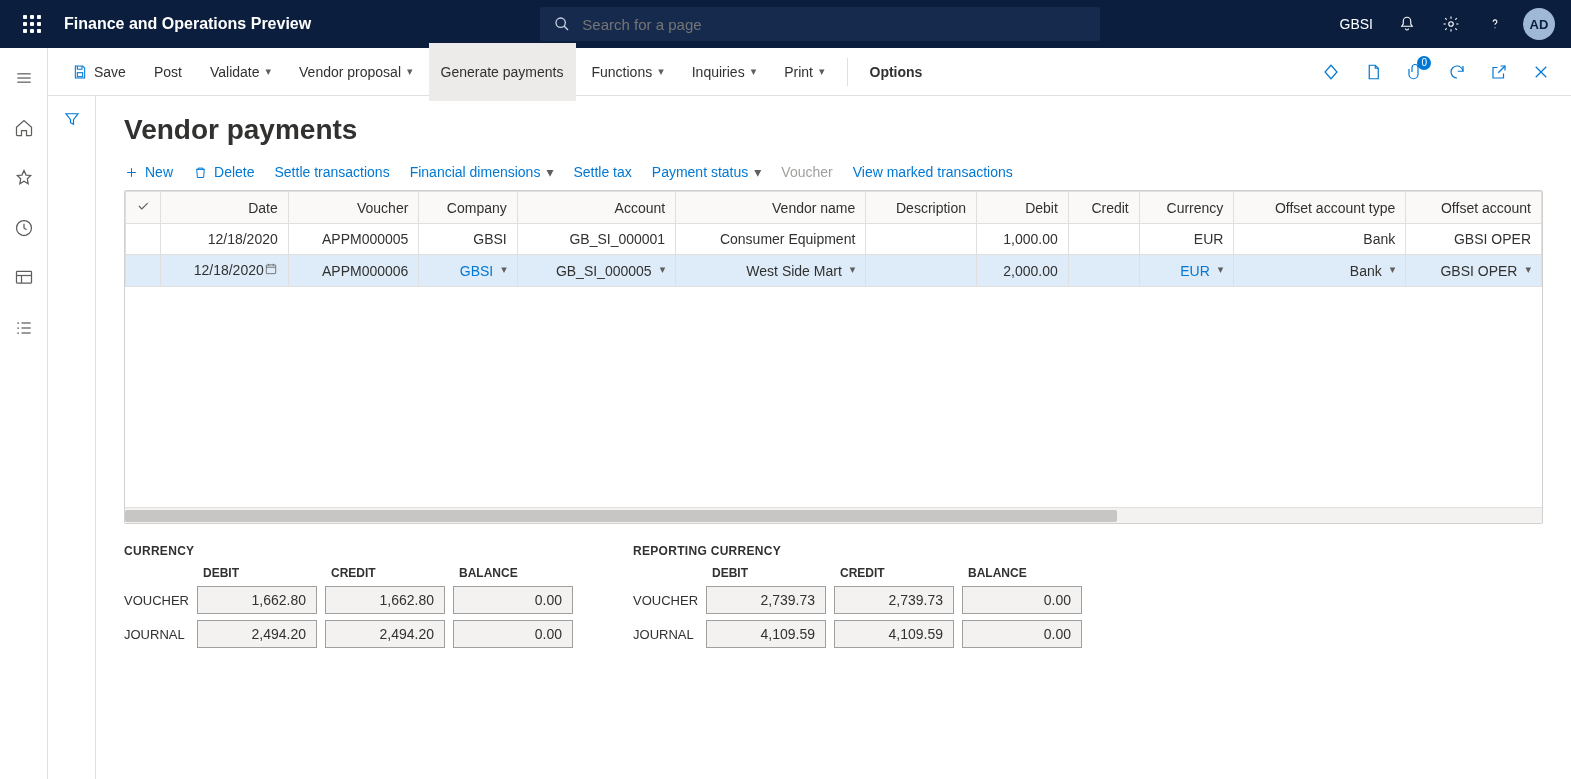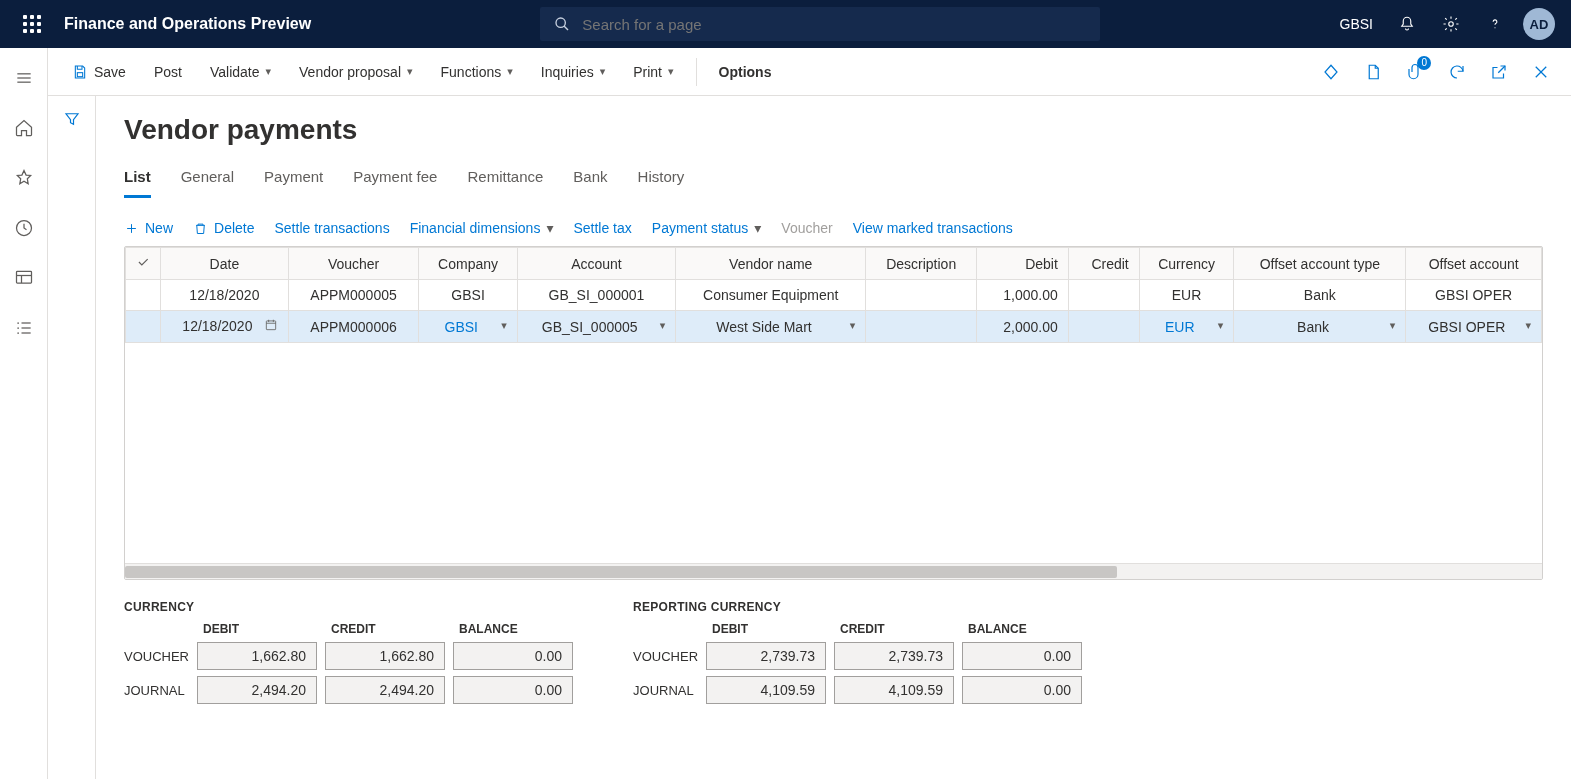--- a/index.html
+++ b/index.html
@@ -47,21 +47,21 @@
 .tabs { display:flex; gap:30px; border-bottom:0; margin-bottom:22px;}
 .tabs .tab { padding:4px 0 10px 0; color:#605e5c; cursor:pointer; font-size:15px;}
 .tabs .tab.active { color:#323130; font-weight:600; border-bottom:3px solid #0078d4;}
 .toolbar { display:flex; align-items:flex-start; gap:20px; margin-bottom:10px; flex-wrap:wrap;}
 .toolbar .tb-item { color:#0078d4; cursor:pointer; display:flex; align-items:center; gap:6px; font-size:14px;}
 .toolbar .tb-item.disabled { color:#a19f9d;}
 .toolbar svg{width:15px;height:15px;fill:none;stroke:#0078d4;stroke-width:1.6;}
 
 .grid { border:1px solid #d2d0ce; border-radius:2px;  overflow:auto;}
 table { border-collapse:collapse; width:100%; min-width:1350px;}
-th,td { border:1px solid #e1dfdd; padding:7px 10px; text-align:center; font-size:14px; white-space:nowrap;}
+th,td { border:1px solid #e1dfdd; padding:7px 10px; text-align:right; font-size:14px; white-space:nowrap;}
 th { background:#faf9f8; font-weight:400; color:#323130;}
 th.num, td.num { text-align:right; }
 th.sel,td.sel{width:34px;text-align:center;}
 th.sel svg{width:14px;height:14px;stroke:#605e5c;fill:none;stroke-width:2;}
 tr.sel-row td{ background:#deecf9; }
 tr.sel-row td.linky{ color:#0078d4; }
 td .chev-dd{ float:right; color:#605e5c; font-size:11px; margin-left:8px;}
 td .cal{ float:right; color:#605e5c; }
 td .cal svg{width:14px;height:14px;fill:none;stroke:#605e5c;stroke-width:1.4;}
 .grid-scroll-space { height:220px; }
@@ -186,20 +186,23 @@
           <span>Post</span>
         </div>
       <div class="ab-item">
           <span>Validate</span>
           <span class="chev">▾</span>
         </div>
       <div class="ab-item">
           <span>Vendor proposal</span>
           <span class="chev">▾</span>
         </div>
+      <div class="ab-item hovered">
+          <span>Generate payments</span>
+        </div>
       <div class="ab-item">
           <span>Functions</span>
           <span class="chev">▾</span>
         </div>
       <div class="ab-item">
           <span>Inquiries</span>
           <span class="chev">▾</span>
         </div>
       <div class="ab-item">
           <span>Print</span>
@@ -257,29 +260,20 @@
     </div>
 
     <div class="content">
       <div class="filter-rail">
         <svg viewBox="0 0 24 24">
             <path d="M4 5h16l-6 8v6l-4-2v-4z"></path>
           </svg>
       </div>
       <div class="page">
         <div class="page-title">Vendor payments</div>
-        <div class="tabs" id="tabs">
-            <div class="tab active">List</div>
-            <div class="tab">General</div>
-            <div class="tab">Payment</div>
-            <div class="tab">Payment fee</div>
-            <div class="tab">Remittance</div>
-            <div class="tab">Bank</div>
-            <div class="tab">History</div>
-          </div>
 
         <div class="toolbar">
           <div class="tb-item">
               <svg viewBox="0 0 24 24">
                 <line x1="12" y1="5" x2="12" y2="19"></line>
                 <line x1="5" y1="12" x2="19" y2="12"></line>
               </svg>
               <span>New</span>
             </div>
           <div class="tb-item">

